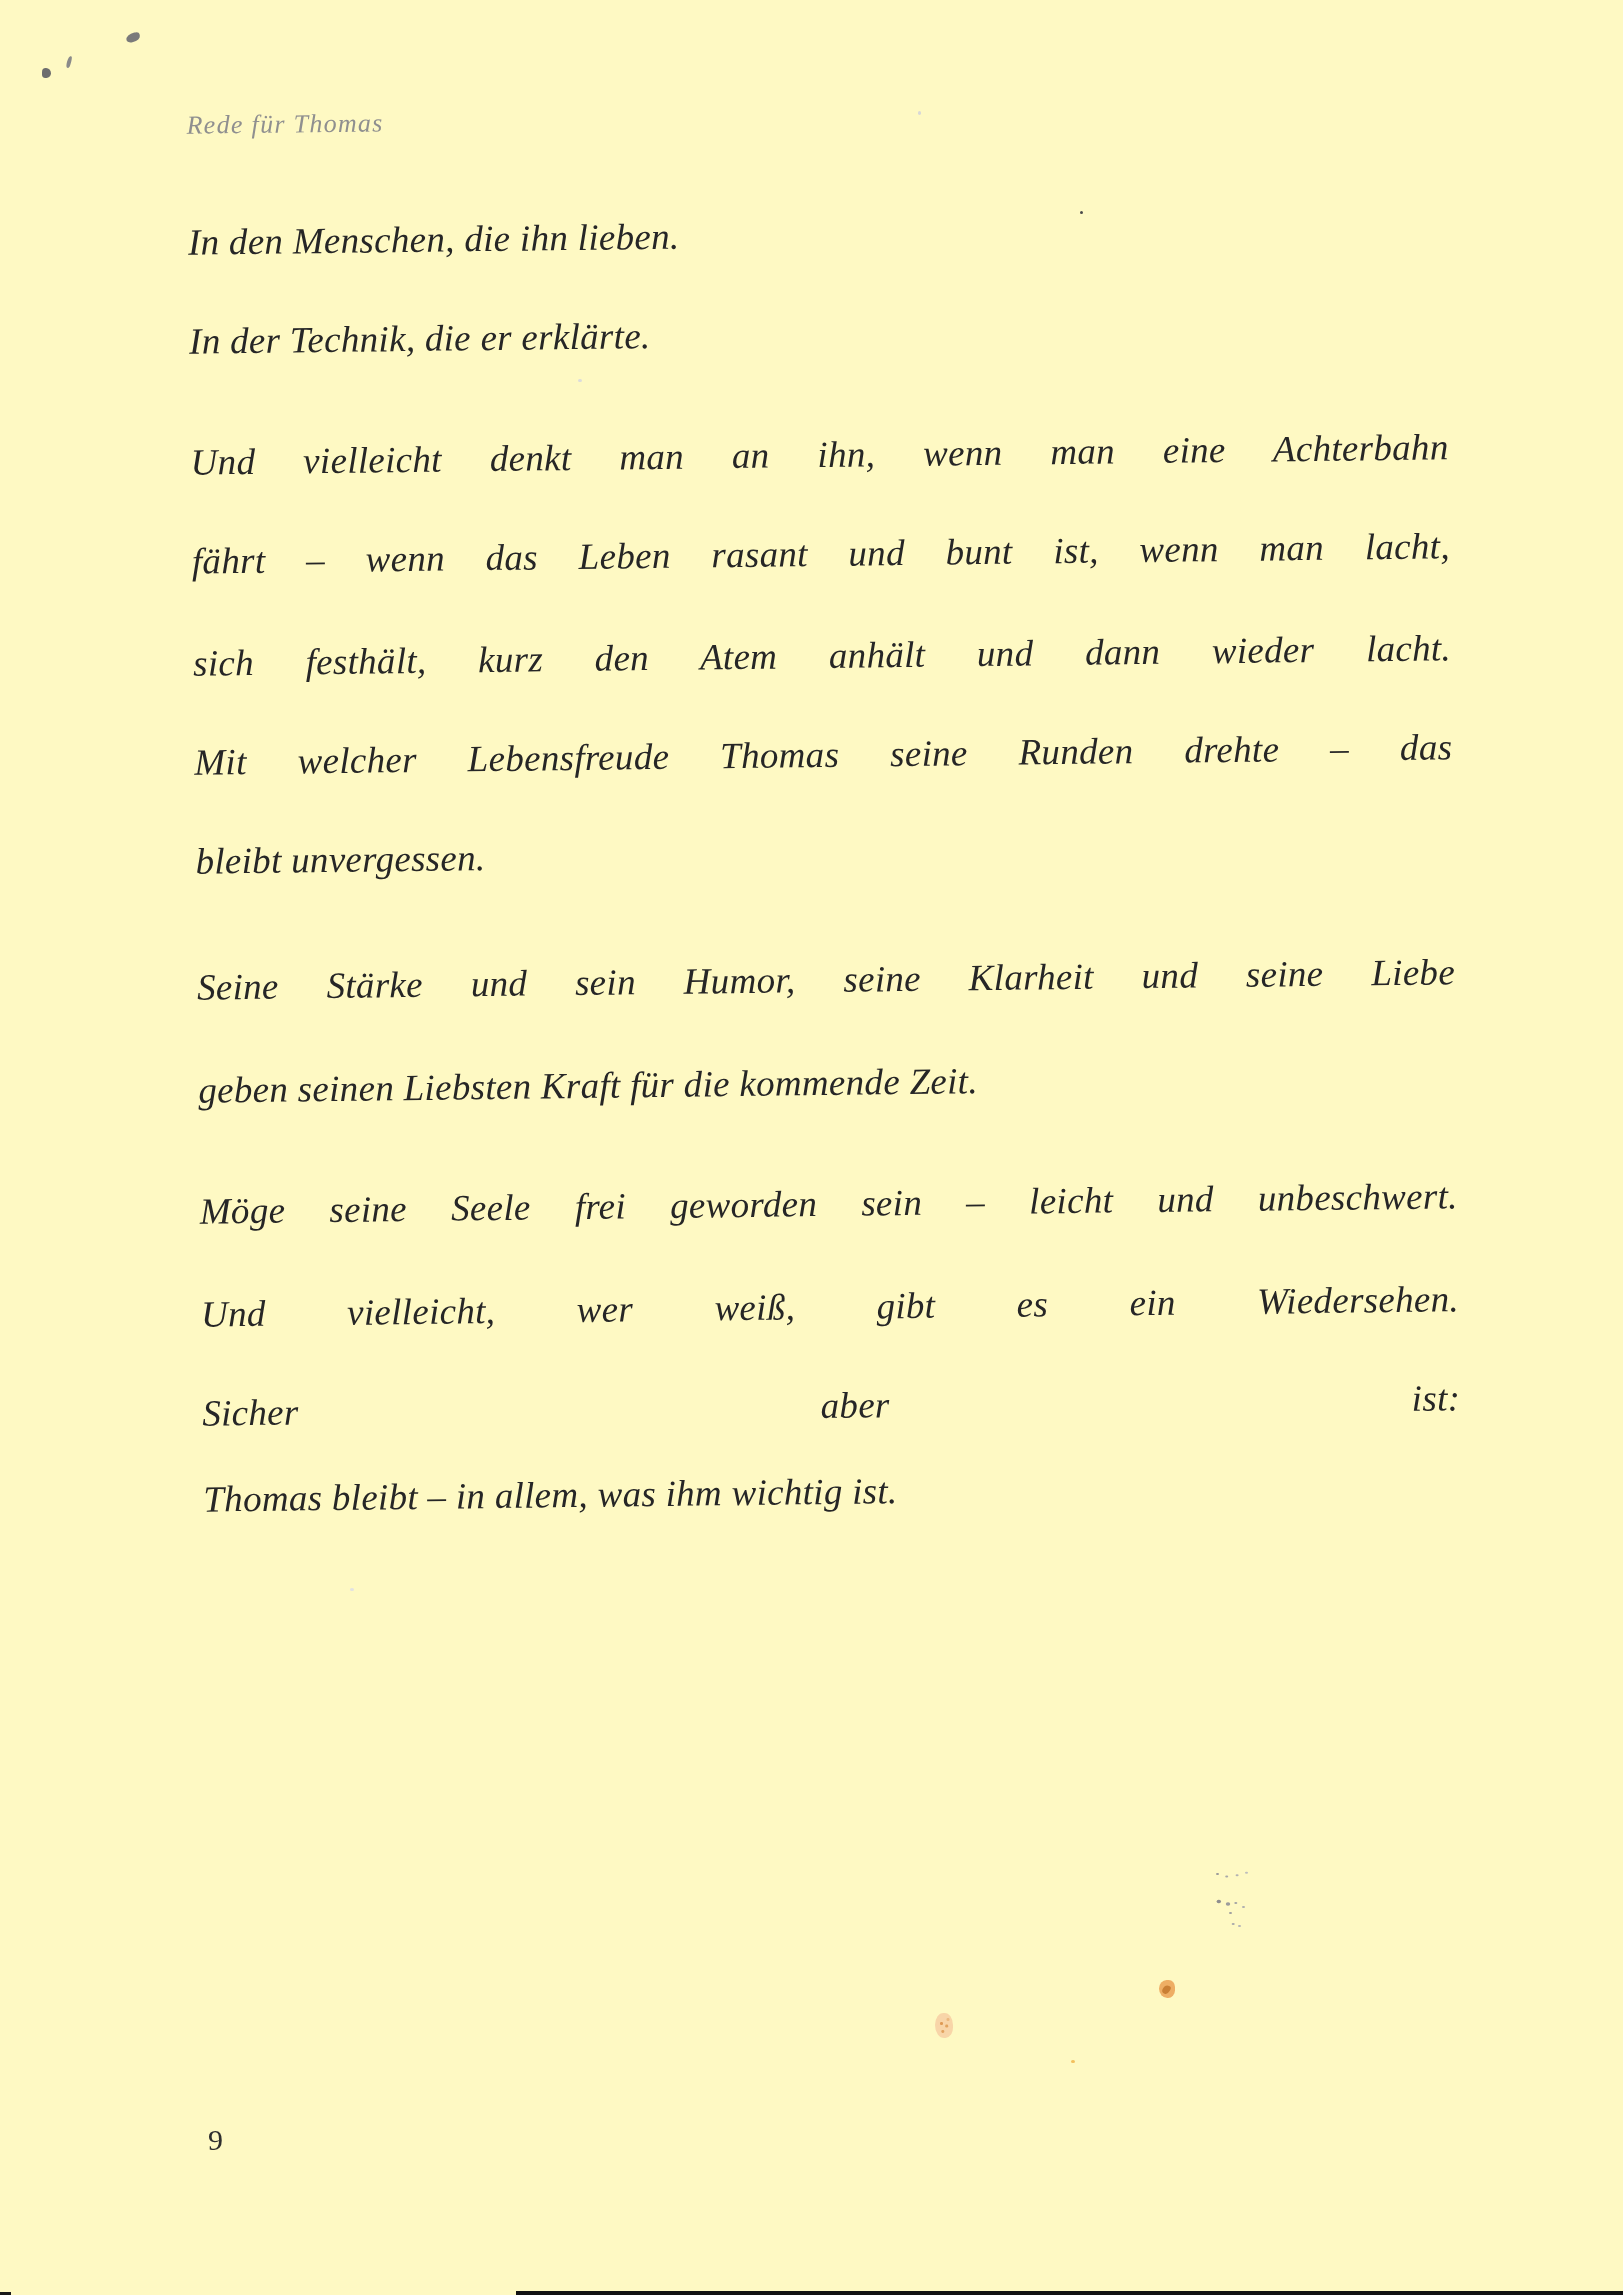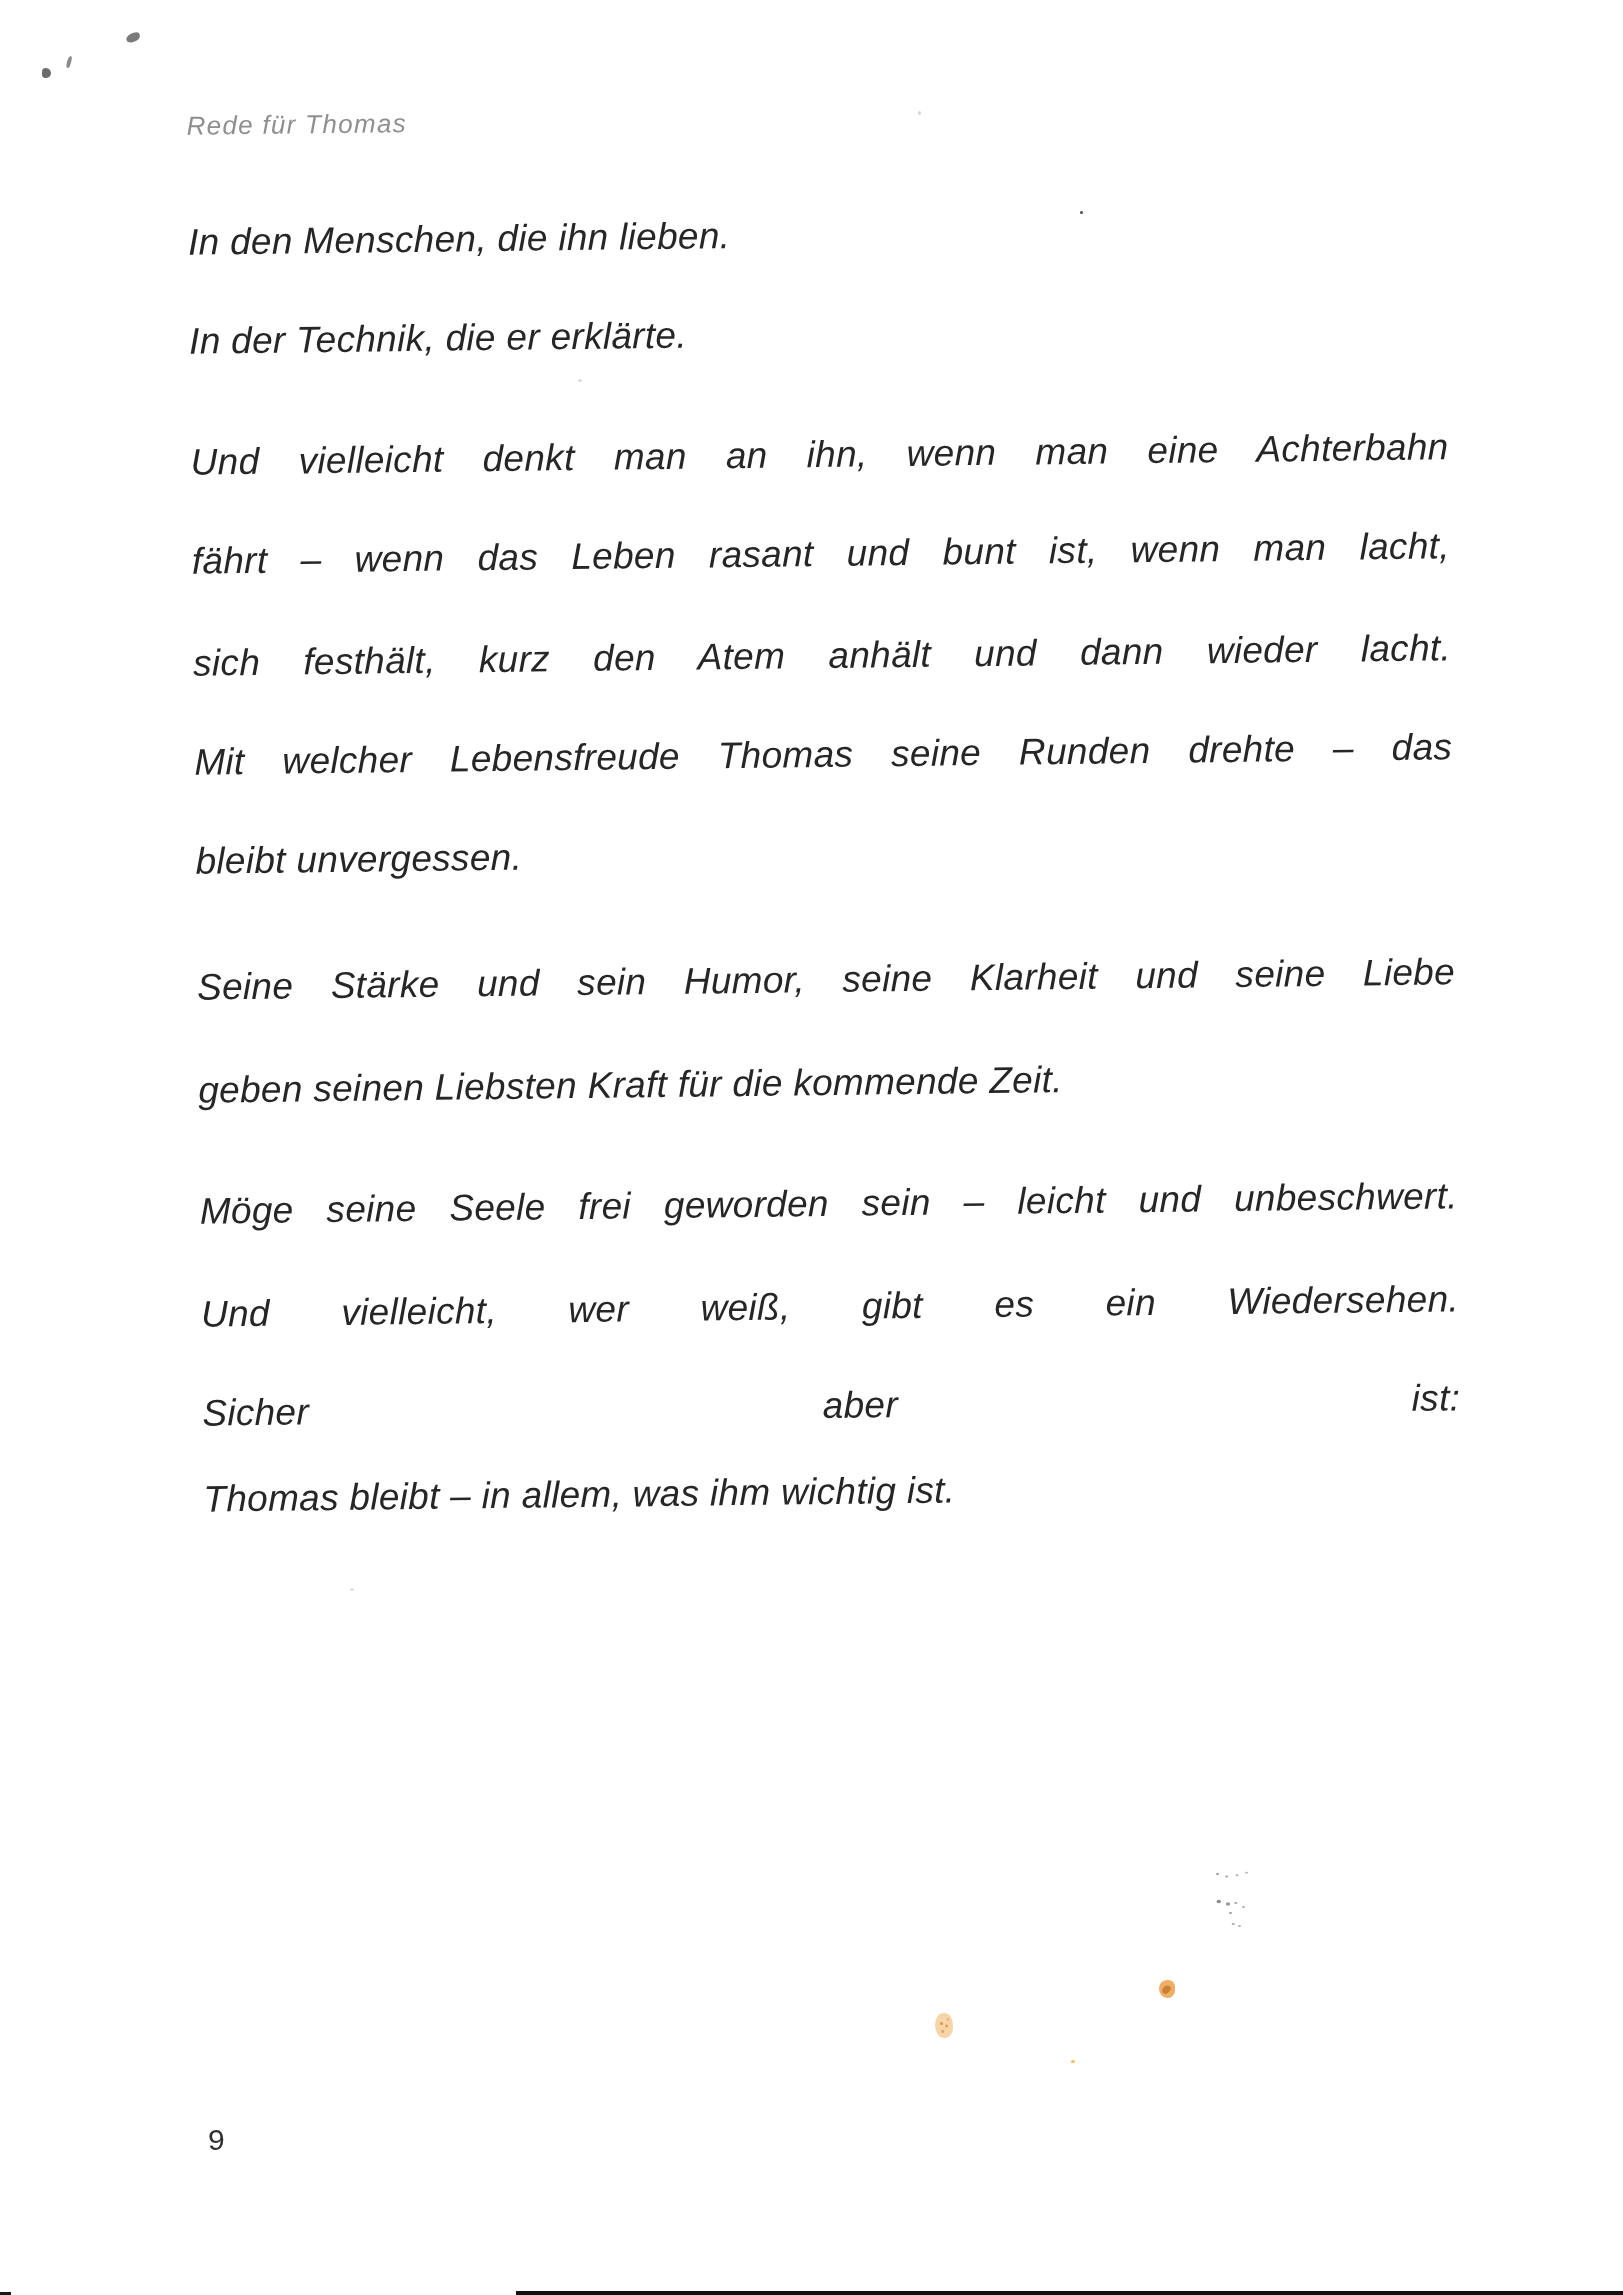--- a/index.html
+++ b/index.html
@@ -10,23 +10,23 @@
     --stain-light:#f8d5a8;
     --stain-dot:#f3c05e;
     --pencil:#9a9a9a;
     --edge:#111111;
   }
   html,body{margin:0;padding:0;background:#777;}
   .page{
     position:relative;
     width:1623px;height:2295px;
     margin:0 auto;
-    background:#ffffff;
+    background:#fef9c3;
     overflow:hidden;
-    font-family:Liberation Sans, sans-serif;
+    font-family:Liberation Serif, serif;
   }
   
   .scan-rotated{
     position:absolute;left:0;top:0;width:1623px;height:2295px;
     transform:rotate(-0.7deg);
     transform-origin:0 0;
   }
   .doc-header{
     position:absolute;left:185px;top:113px;
     font-style:italic;

